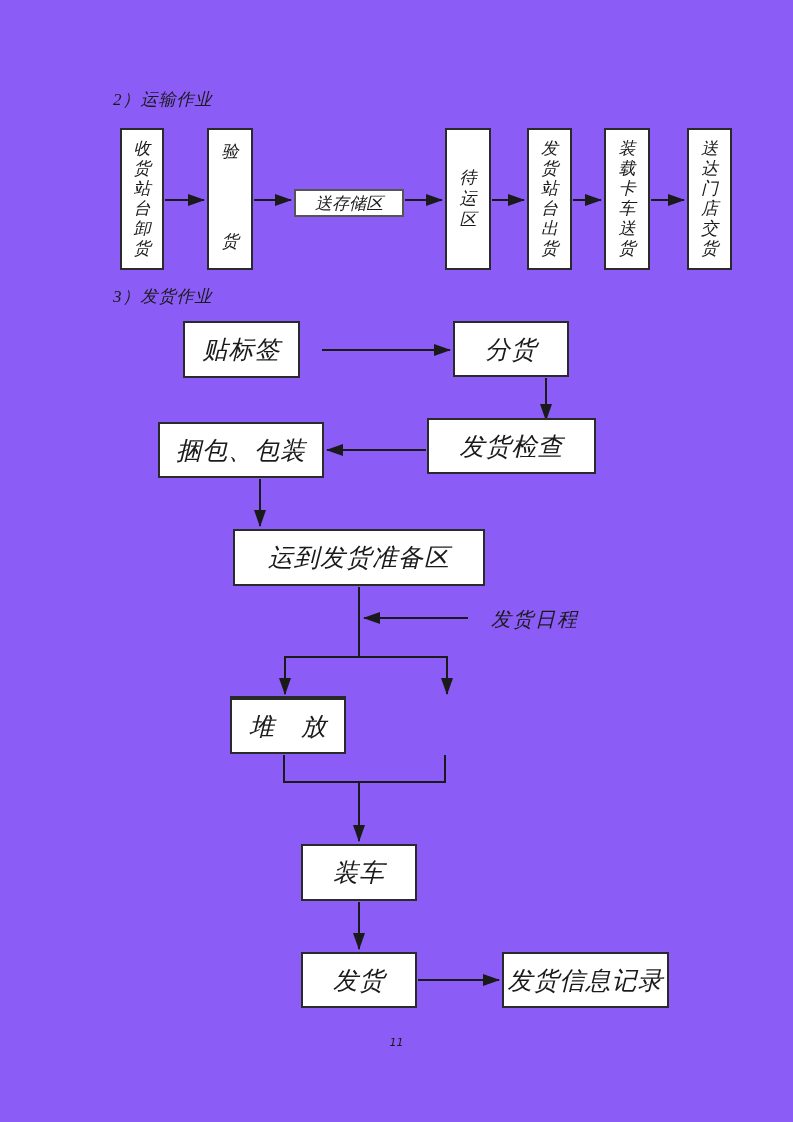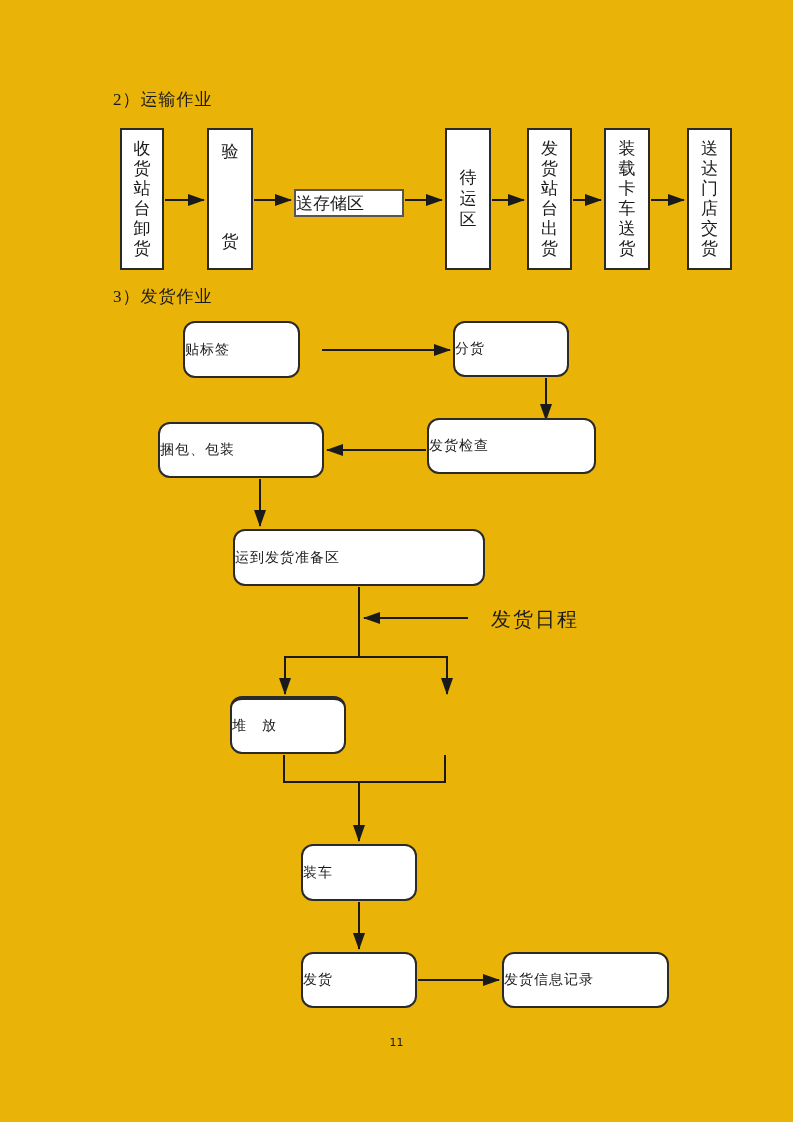--- a/index.html
+++ b/index.html
@@ -1,51 +1,52 @@
 <!DOCTYPE html>
 <html><head>
 <meta charset="utf-8">
 <style>
   html, body { margin: 0; padding: 0; background: #ffffff; }
   .page {
     position: relative;
     width: 793px;
     height: 1122px;
-    background: #eab308;
+    background: #8b5cf6;
     font-family: "Liberation Serif", "DejaVu Serif", serif;
     color: #1a1a1a;
     overflow: hidden;
+    font-style: italic;
   }
   .heading {
     position: absolute;
     font-size: 17px;
     line-height: 20px;
     letter-spacing: 1px;
     white-space: nowrap;
   }
   .node {
     position: absolute;
     border: 2px solid #2a2a2a;
     background: #ffffff;
     box-sizing: border-box;
     display: flex;
     align-items: center;
-    justify-content: flex-start;
+    justify-content: center;
   }
   .vbox {
     flex-direction: column;
     font-size: 17px;
     line-height: 18px;
   }
   .vbox span { display: block; }
   .vbox.six  { justify-content: center; gap: 2px; }
   .vbox.three{ justify-content: center; gap: 3px; }
   .vbox.two  { justify-content: space-between; padding: 13px 0 17px 0; }
   .hbox { font-size: 17px; white-space: nowrap; }
-  .box2 { font-size: 14px; white-space: nowrap; letter-spacing: 1px; border-radius: 12px; }
+  .box2 { font-size: 25px; white-space: nowrap; letter-spacing: 1px; }
   .thick-top { border-top-width: 4px; }
   .free-label {
     position: absolute;
     font-size: 20px;
     letter-spacing: 2px;
     white-space: nowrap;
   }
   .page-number {
     position: absolute;
     left: 0; right: 0;

